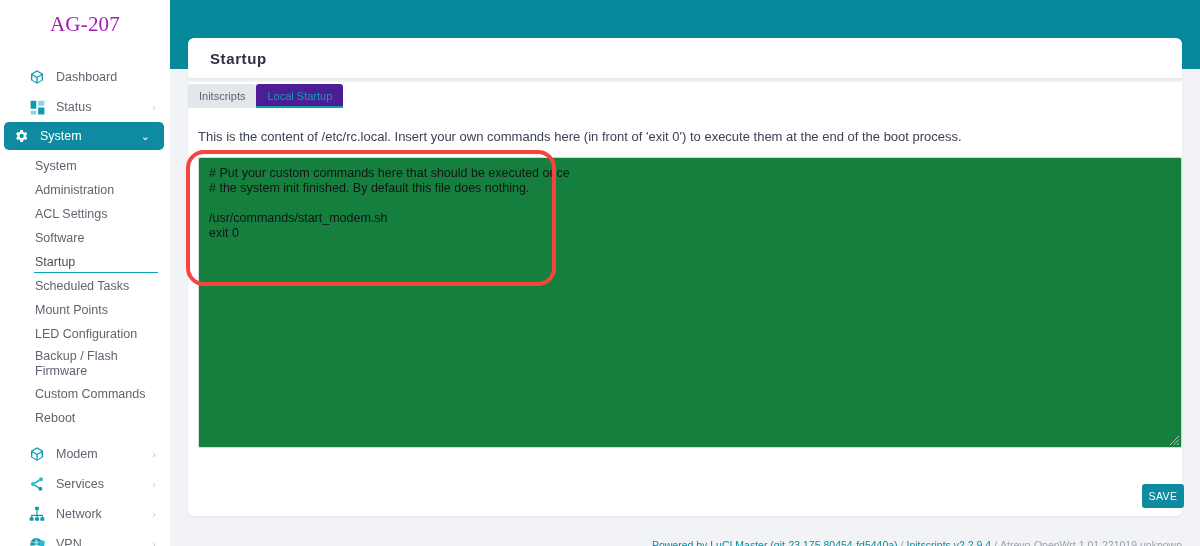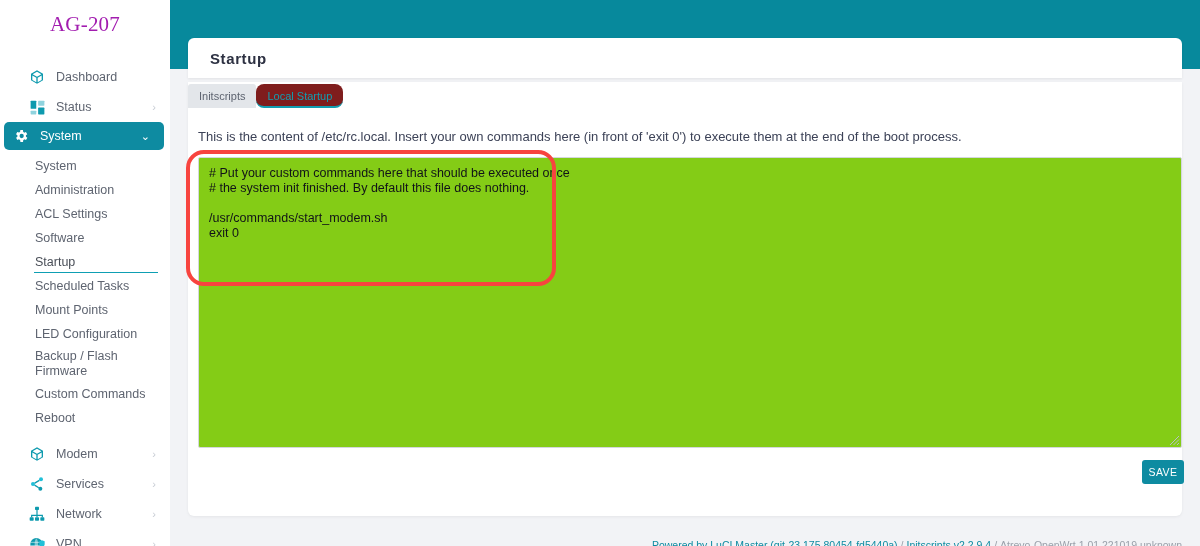--- a/index.html
+++ b/index.html
@@ -140,41 +140,40 @@
   .tab {
     font-size: 11px;
     padding: 5px 11px 5px 11px;
     color: #5e6470;
     background: #e3e6ea;
     border-radius: 3px 3px 0 0;
     cursor: pointer;
     line-height: 14px;
   }
   .tab.active {
-    background: #7f1d1d;
+    background: #4c1d95;
     color: #119eb1;
     border-bottom: 2px solid #119eb1;
     padding-bottom: 3px;
-    border-radius: 8px;
   }
 
   #desc {
     position: absolute; left: 28px; top: 128px;
     width: 940px;
     font-size: 13px;
     color: #3c4257;
     line-height: 18px;
   }
 
   
   #rc-local {
     position: absolute;
     left: 198px; top: 157px;
     width: 984px; height: 291px;
-    background: #84cc16;
+    background: #15803d;
     border: 1px solid #d4d7dd;
     border-radius: 2px;
     font-family: "Liberation Sans", sans-serif;
     font-size: 12.5px;
     line-height: 15px;
     color: #111318;
     padding: 8px 10px;
     resize: none;
     outline: none;
     overflow: hidden;
@@ -186,21 +185,21 @@
     left: 1168px; top: 434px;
     width: 12px; height: 12px;
     z-index: 3;
     pointer-events: none;
   }
   #resize-grip svg { display: block; }
 
   
   #save-btn {
     position: absolute;
-    left: 1142px; top: 460px;
+    left: 1142px; top: 484px;
     width: 42px; height: 24px;
     background: #0e8ba1;
     color: #ffffff;
     font-size: 10.5px;
     letter-spacing: .4px;
     border: none;
     border-radius: 3px;
     cursor: pointer;
     display: flex; align-items: center; justify-content: center;
     font-family: "Liberation Sans", sans-serif;

